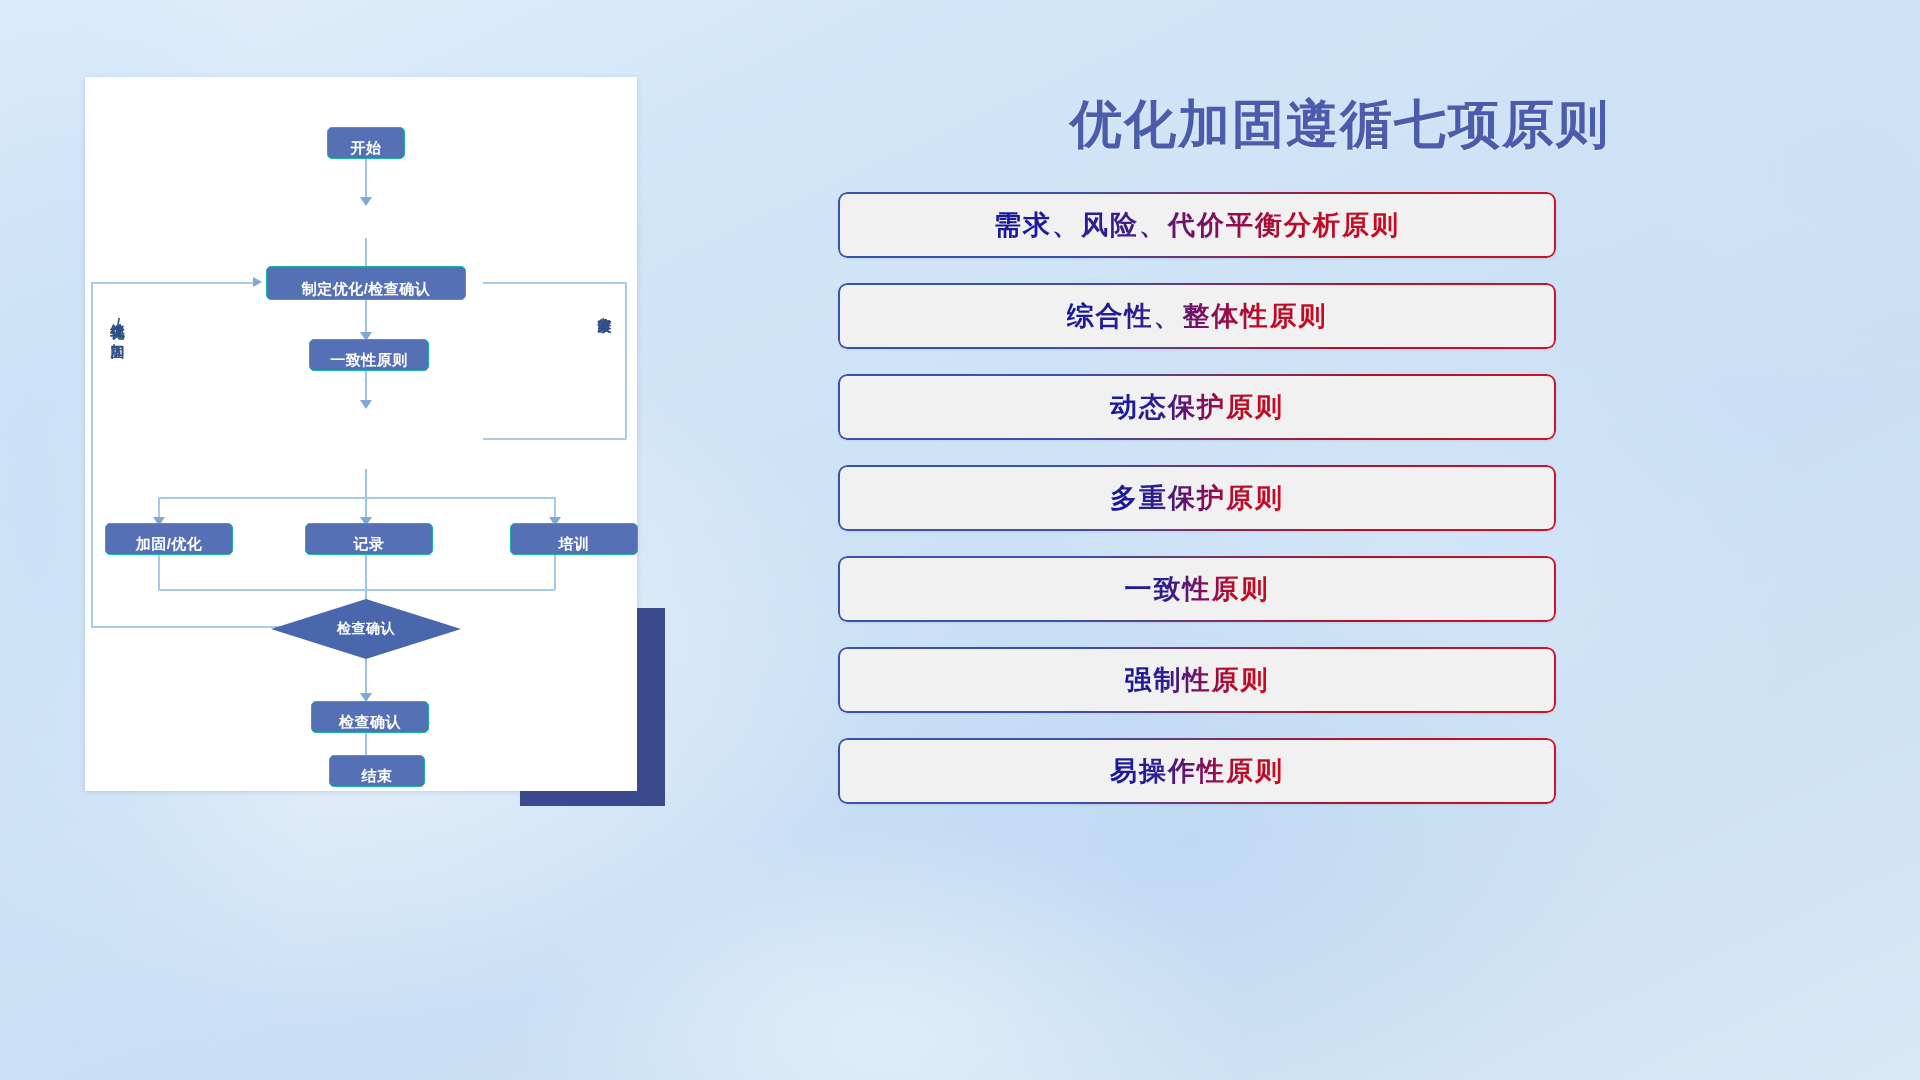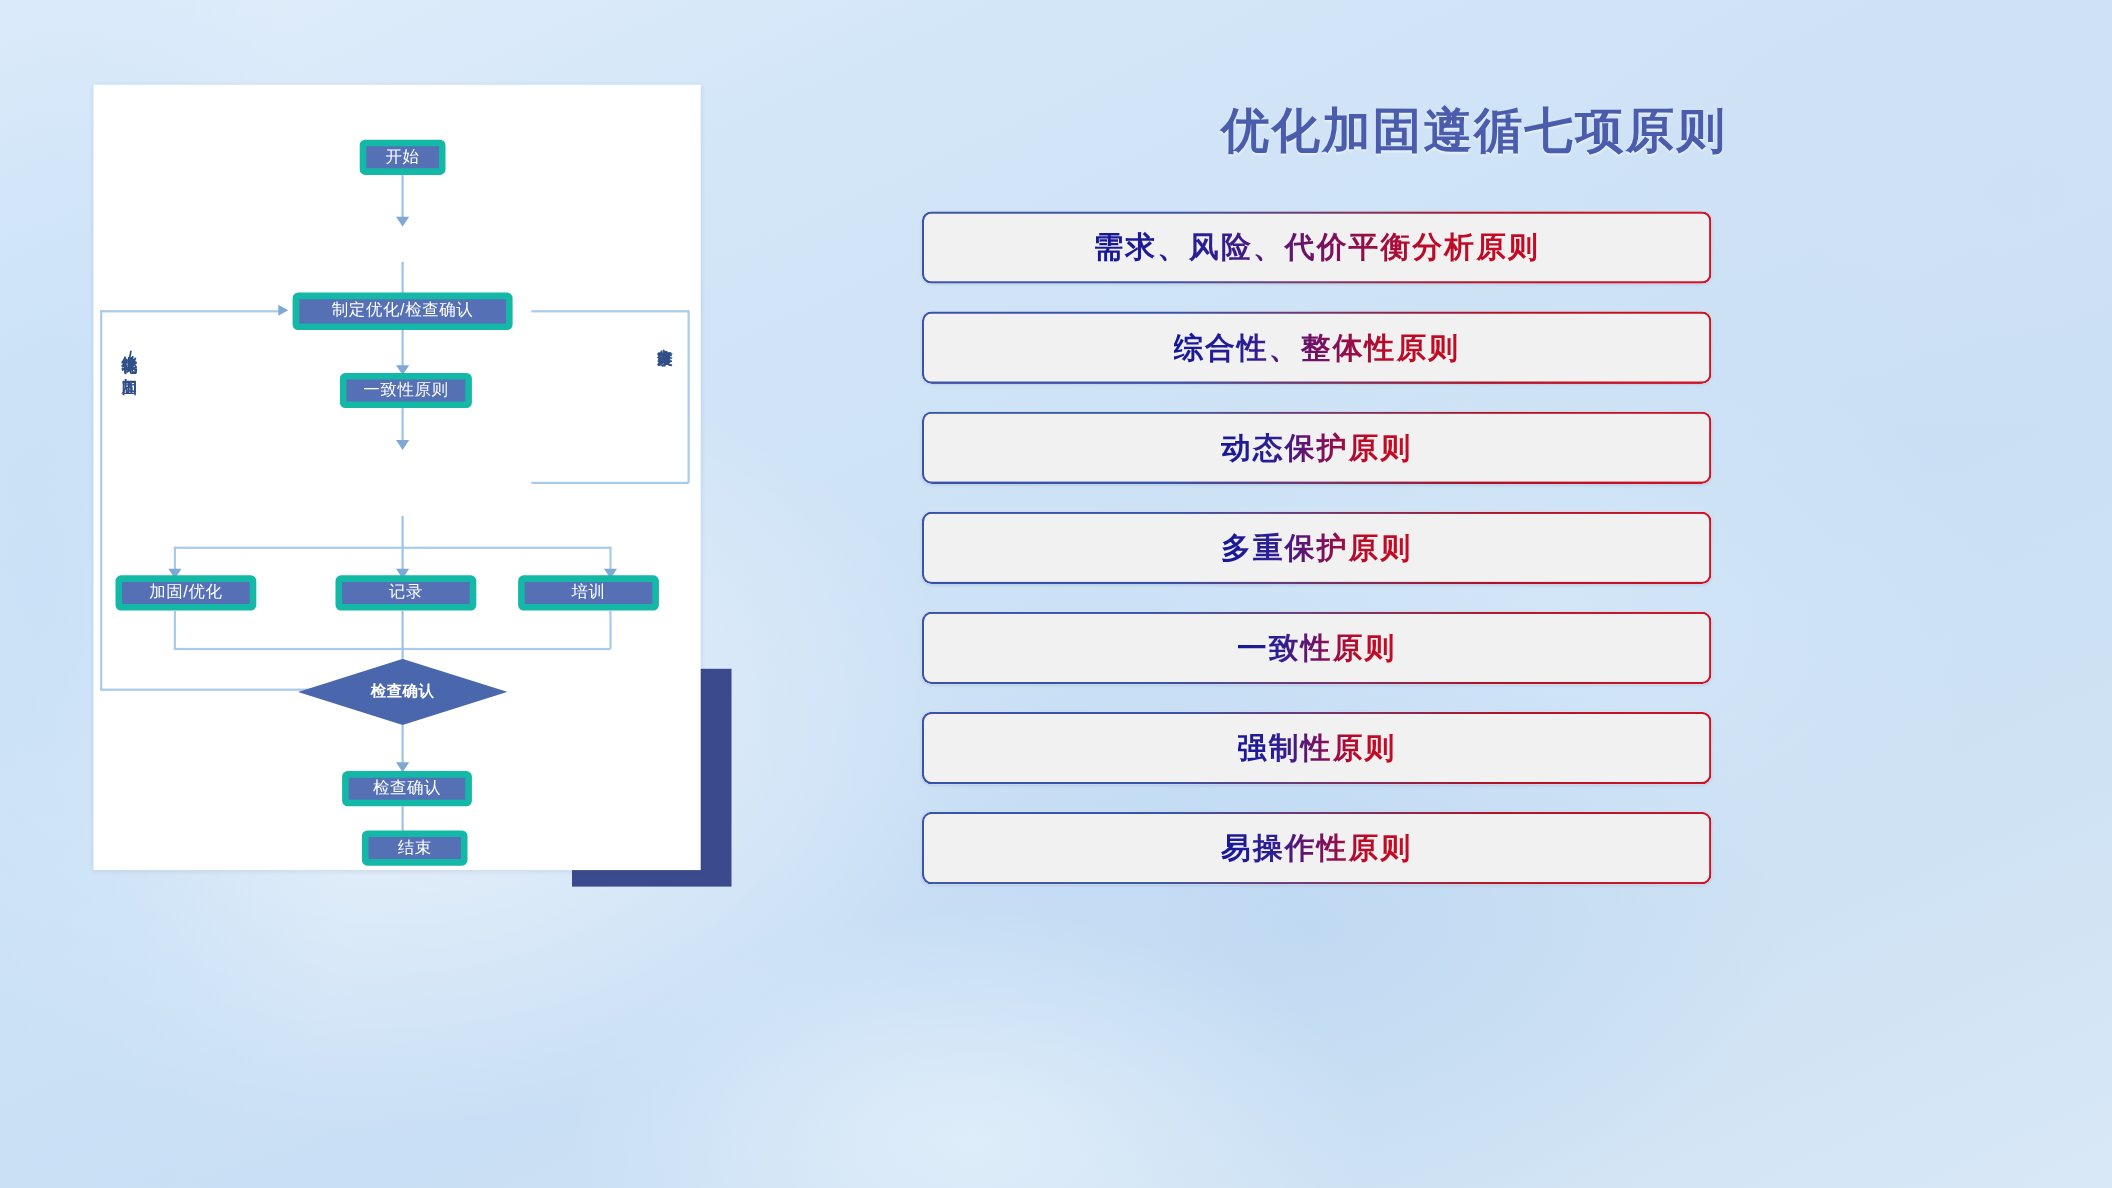--- a/index.html
+++ b/index.html
@@ -21,42 +21,42 @@
   }
 
   
   #left-panel{position:absolute; left:0; top:0; width:760px; height:1080px;}
   .accent-slab{position:absolute; left:520px; top:608px; width:145px; height:198px;
       background:#3b4a8c;}
   .card{position:absolute; left:85px; top:77px; width:552px; height:714px;
       background:#ffffff; box-shadow:0 1px 5px rgba(40,70,120,.18);}
 
   .fc{position:absolute; inset:0;}
-  .node{position:absolute; background:#5570b4; border:6px solid #14b8a6; border-radius:5px;
-      color:#fff; font-size:15px; font-weight:400; display:flex; align-items:flex-start;
+  .node{position:absolute; background:#5570b4; border:1px solid #14b8a6; border-radius:5px;
+      color:#fff; font-size:15px; font-weight:700; display:flex; align-items:flex-end;
       justify-content:center; letter-spacing:.5px; white-space:nowrap;}
   .diamond{position:absolute;}
   .diamond svg{position:absolute; inset:0; display:block;}
   .diamond span{position:absolute; inset:0; display:flex; align-items:center; justify-content:center;
       color:#fff; font-size:14px; font-weight:700; letter-spacing:.5px;}
   .ln{position:absolute; background:#9dc3e6;}
   .ln.v{width:1.6px;}
   .ln.h{height:1.6px;}
   .ln.pale{background:#a9cbea;}
   .arrow{position:absolute; width:0;height:0;}
   .arrow.down{border-left:6px solid transparent;border-right:6px solid transparent;border-top:9px solid #7fa9d4;}
   .arrow.left{border-top:5.5px solid transparent;border-bottom:5.5px solid transparent;border-right:9px solid #7fa9d4;}
   .arrow.right{border-top:5.5px solid transparent;border-bottom:5.5px solid transparent;border-left:9px solid #7fa9d4;}
   .vlabel{position:absolute; color:#2f4f87; font-size:14px; font-weight:600; line-height:1.08;
       writing-mode:vertical-rl; text-orientation:upright; letter-spacing:1px;}
 
   
   #right-panel{position:absolute; left:760px; top:0; width:1160px; height:1080px;}
   #deck-title{position:absolute; left:0; right:0; top:90px; text-align:center;
-      font-size:44px; font-weight:700; color:#4a5cab; letter-spacing:2px;
+      font-size:52px; font-weight:700; color:#4a5cab; letter-spacing:2px;
       text-shadow:0 1px 2px rgba(255,255,255,.5);}
   .plist{position:absolute; left:78px; top:192px; width:718px;}
   .pbar{position:relative; height:66px; margin-bottom:25px; background:#f1f1f1;
       border-radius:9px; display:flex; align-items:center; justify-content:center;
       box-shadow:0 1px 2px rgba(70,90,140,.12);}
   .pbar::before{content:""; position:absolute; inset:0; border-radius:9px; pointer-events:none;
       border:2px solid transparent;
       background:linear-gradient(100deg,#3a53a8 0%,#3a53a8 32%,#b01326 72%,#cf1228 100%) border-box;
       -webkit-mask:linear-gradient(#000 0 0) padding-box, linear-gradient(#000 0 0);
       -webkit-mask-composite:xor; mask-composite:exclude;}
@@ -119,21 +119,21 @@
       <div class="arrow down" style="left:68px; top:440px;"></div>
       <div class="arrow down" style="left:275px; top:440px;"></div>
       <div class="arrow down" style="left:464px; top:440px;"></div>
 
       <div class="node" style="left:20px; top:446px; width:128px; height:32px;">
         <span>加固/优化</span>
       </div>
       <div class="node" style="left:220px; top:446px; width:128px; height:32px;">
         <span>记录</span>
       </div>
-      <div class="node" style="left:386px; top:446px; width:128px; height:32px;">
+      <div class="node" style="left:425px; top:446px; width:128px; height:32px;">
         <span>培训</span>
       </div>
 
       <div class="ln v pale" style="left:73px; top:478px; height:35px;"></div>
       <div class="ln v pale" style="left:469px; top:478px; height:35px;"></div>
       <div class="ln h pale" style="left:73px; top:512px; width:397px;"></div>
       <div class="ln v" style="left:280px; top:478px; height:60px;"></div>
       <div class="arrow down" style="left:275px; top:531px;"></div>
 
       <div class="diamond" style="left:186px; top:522px; width:190px; height:60px;text-decoration:underline;">

